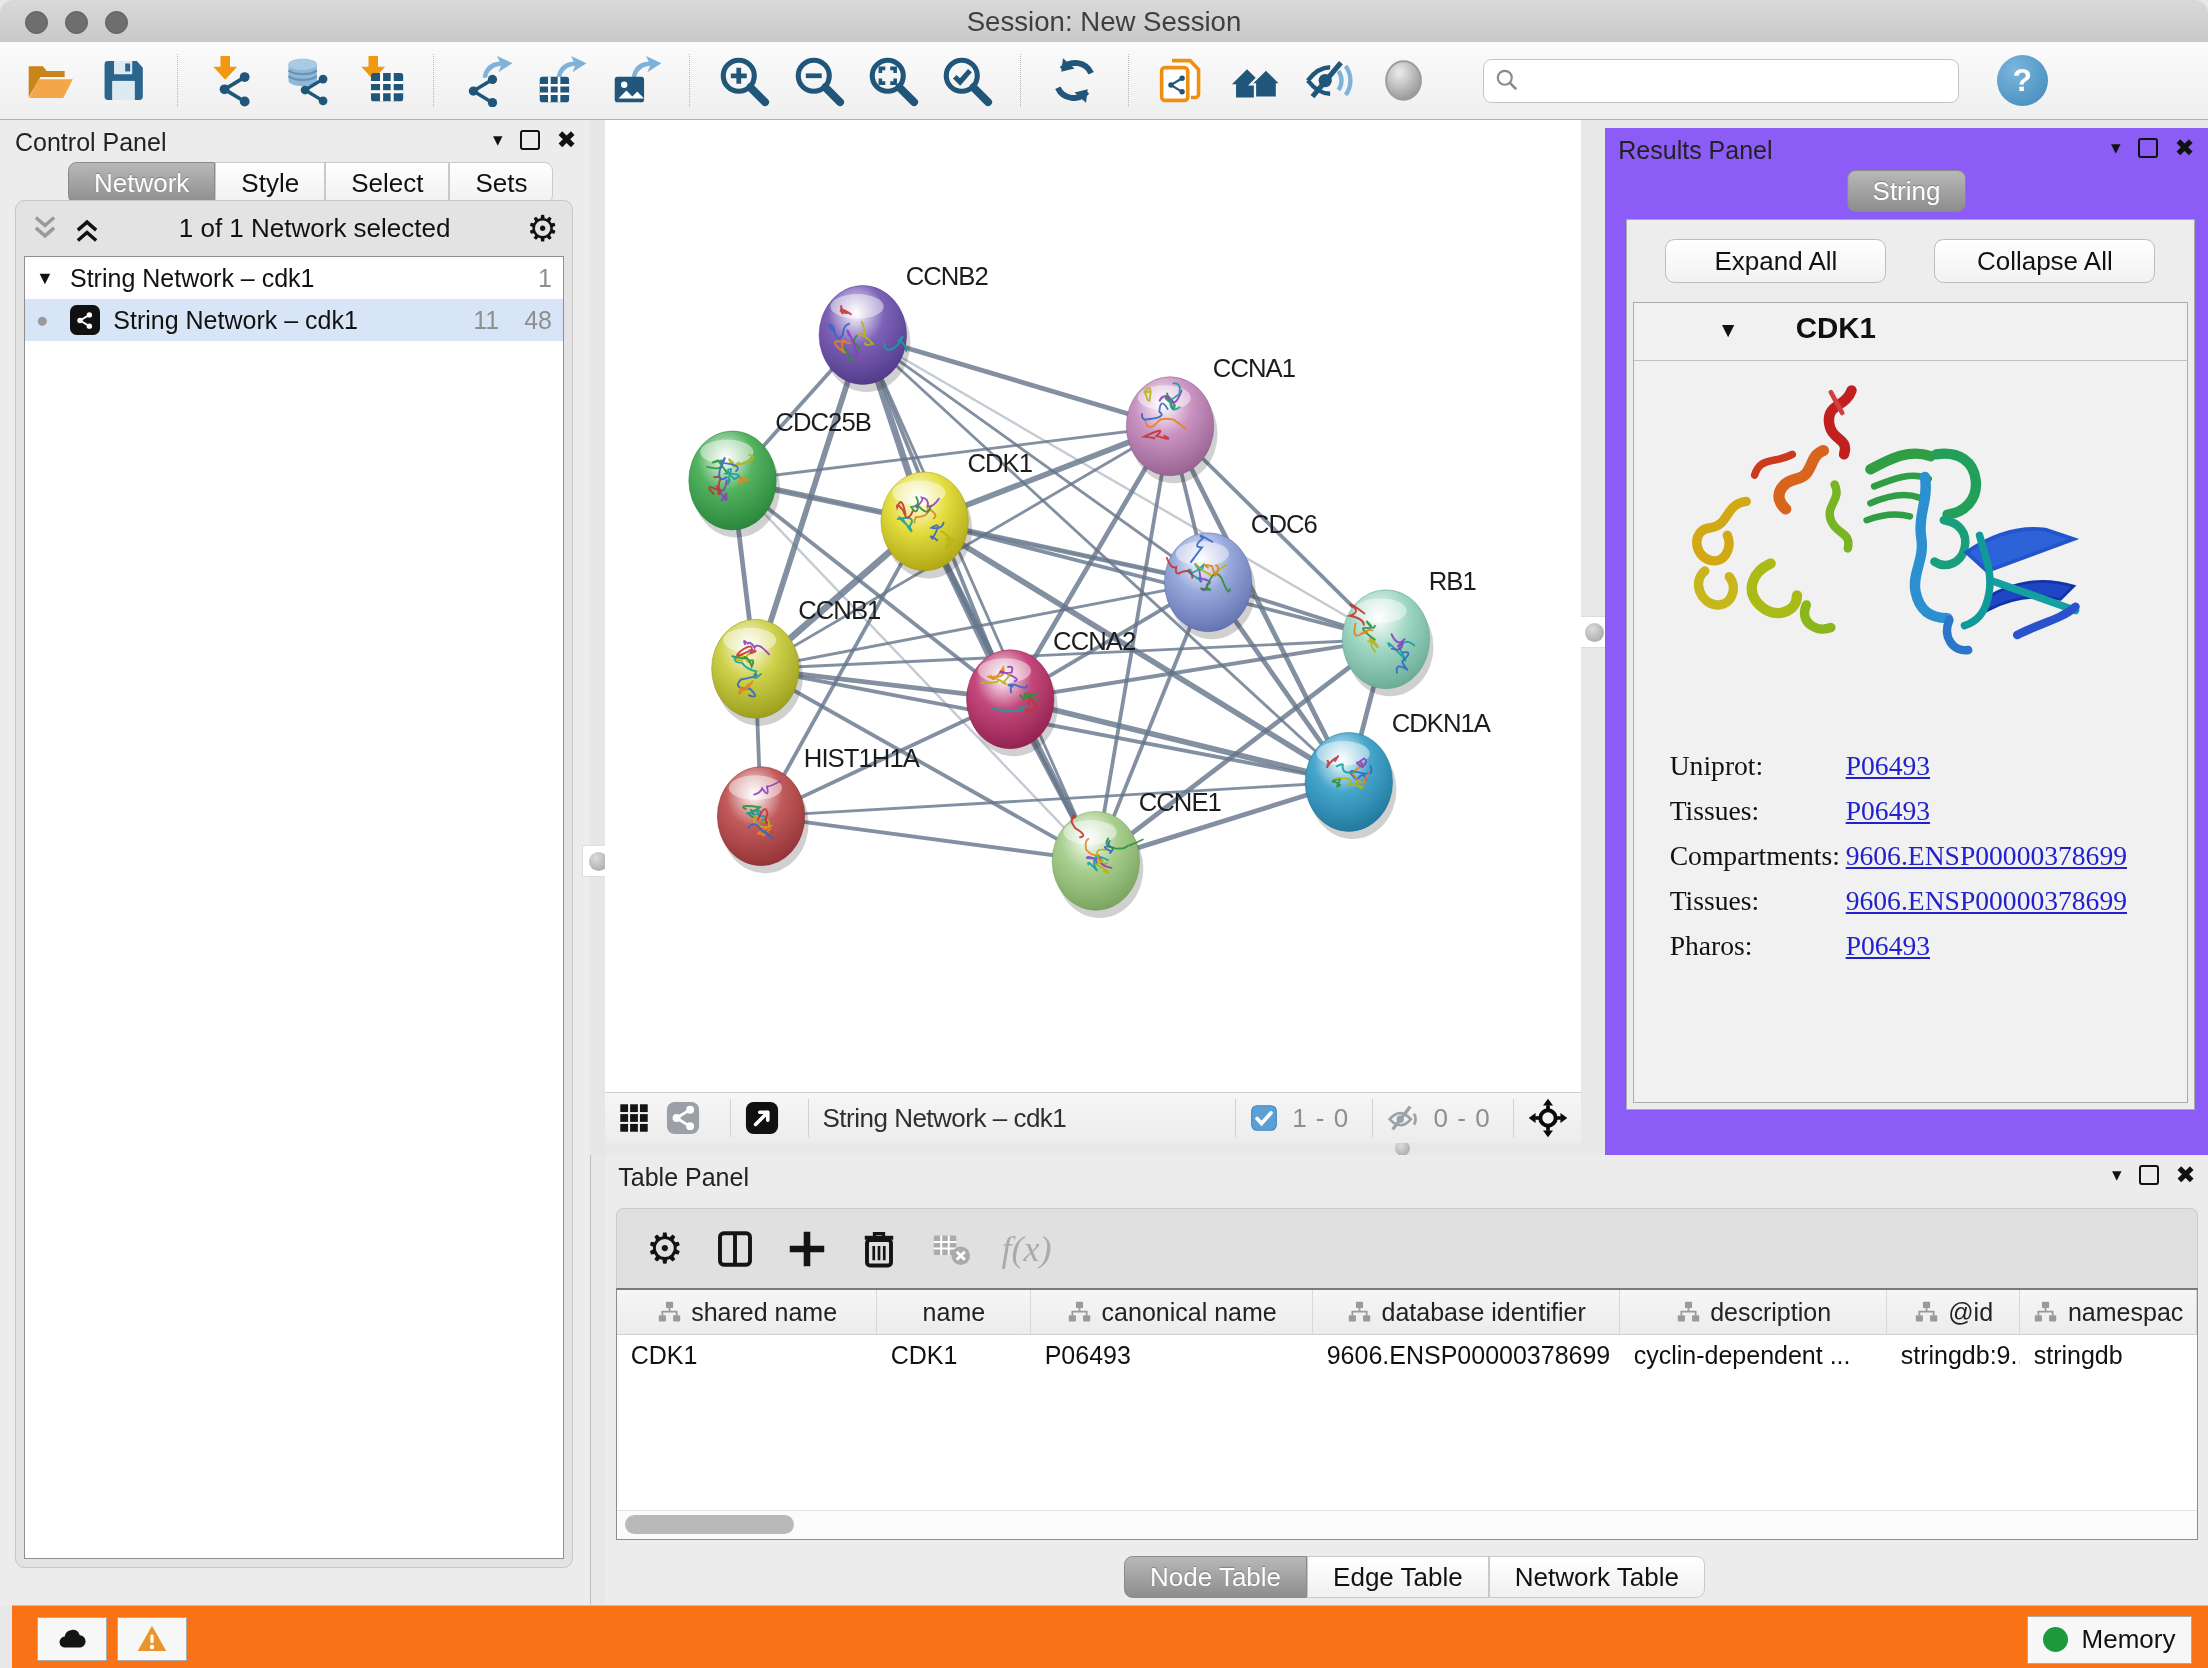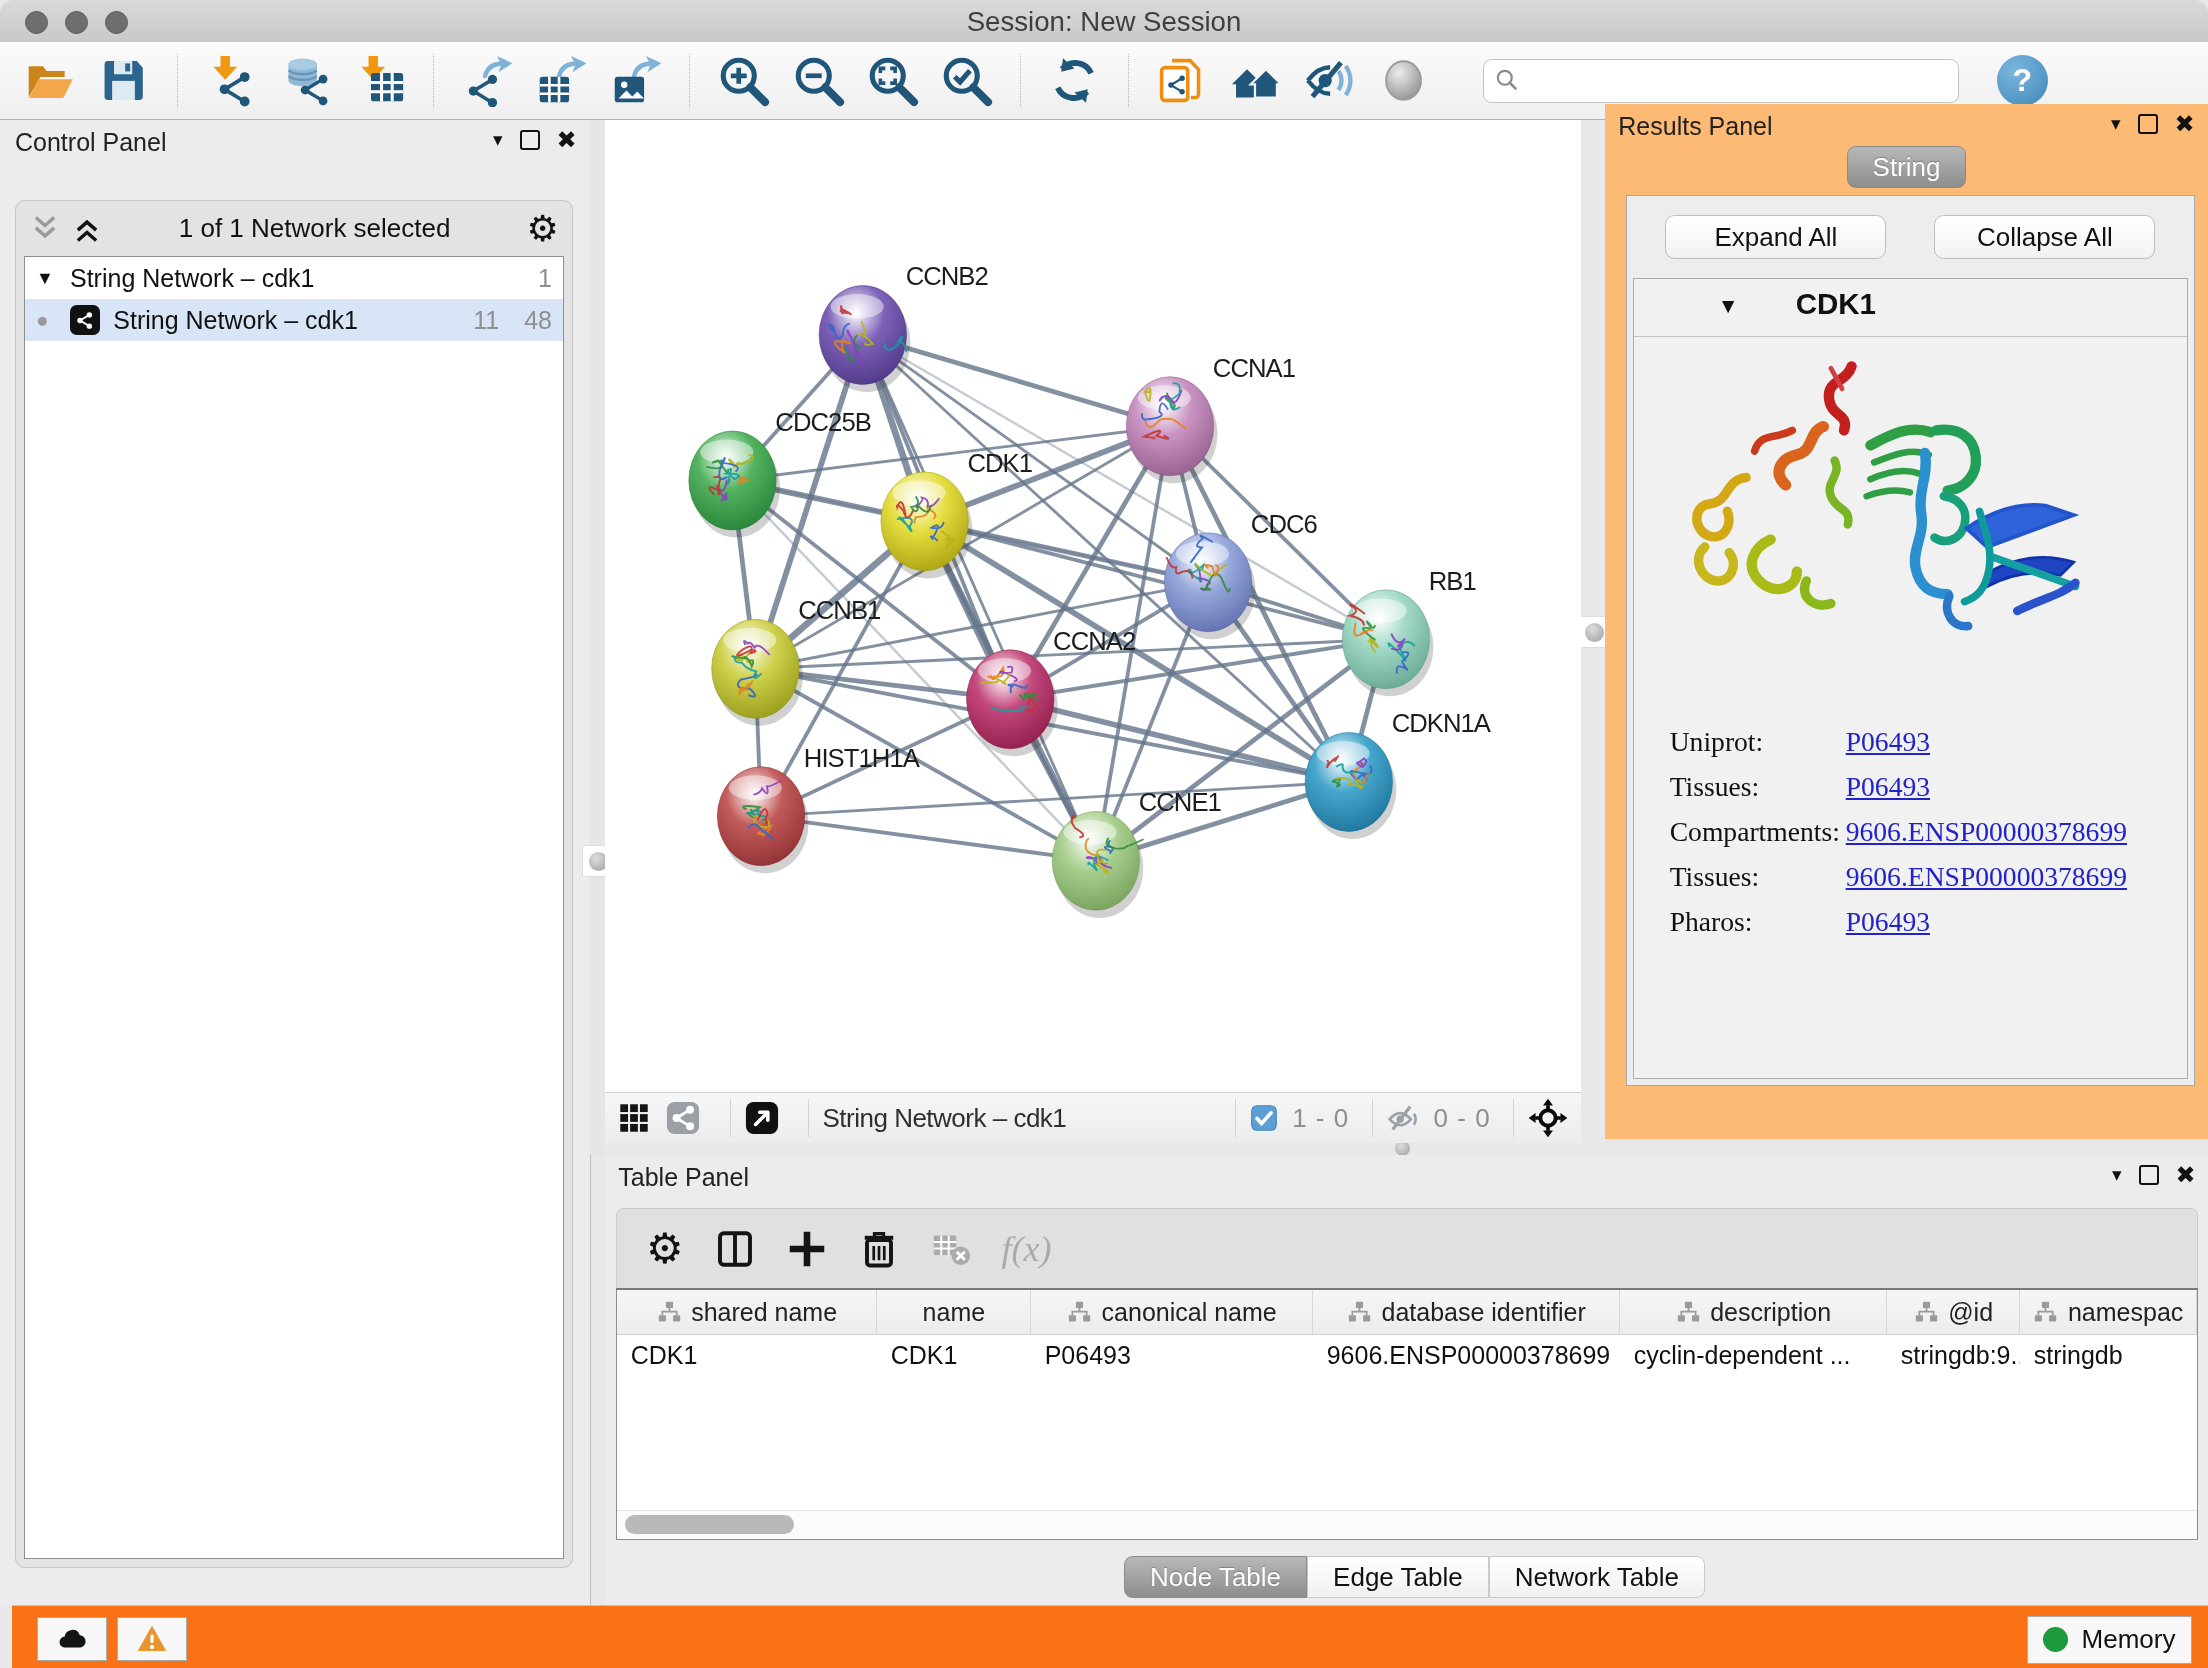--- a/index.html
+++ b/index.html
@@ -97,21 +97,21 @@
   #net-bottombar{position:absolute;left:0;bottom:0;width:976px;height:51px;
     background:linear-gradient(#f6f6f6,#ececec);border-top:1px solid #cfcfcf;
     display:flex;align-items:center;box-sizing:border-box;padding:0 13.3px;}
   .nbb-icon{display:flex;align-items:center;justify-content:center;margin-right:15px;}
   .nbb-icon svg{display:block;}
   .nbb-sep{width:0;height:38px;border-left:1px solid #d2d2d2;margin:0 13.3px;}
   #net-title{font-size:26px;color:#2f2f2f;letter-spacing:-0.5px;}
   .nbb-count{font-size:26px;color:#8e8e8e;margin:0 9.5px;letter-spacing:1px;}
 
   
-  #results-panel{left:1605px;top:104px;width:603px;height:1035px;background:#fdba74;}
+  #results-panel{left:1605px;top:128px;width:603px;height:1035px;background:#8b5cf6;}
   #rp-tab{position:absolute;left:50%;transform:translateX(-50%);top:42px;}
   #rp-outer{position:absolute;left:21px;right:13.3px;top:91px;height:889px;
     background:#ededed;border:1.9px solid #a9a9a9;}
   #rp-buttons{position:absolute;left:0;right:0;top:0;height:82px;
     display:flex;align-items:center;justify-content:center;gap:48px;}
   .rp-btn{min-width:181px;height:42px;line-height:42px;text-align:center;
     background:linear-gradient(#ffffff,#f2f2f2);border:1px solid #bdbdbd;
     border-radius:9.5px;font-size:26px;color:#111;padding:0 19px;}
   #rp-section{position:absolute;left:5.7px;right:5.7px;top:82px;bottom:5.7px;
     background:#f1f1f1;border:1px solid #ababab;overflow:hidden;}
@@ -392,20 +392,21 @@
   </div>
 </div>
 
 <div class="abs" id="control-panel">
   <div class="panel-title" style="position:absolute;left:15px;top:7.6px">Control Panel</div>
   <div class="panel-ctrls">
     <span class="pc-caret">▾</span>
     <span class="pc-max"></span>
     <span class="pc-close">✖</span>
   </div>
+  <div id="cp-tabs"><span class="tab active">Network</span><span class="tab">Style</span><span class="tab">Select</span><span class="tab">Sets</span></div>
   <div id="cp-box">
     <div id="cp-selrow">
       <svg viewBox="0 0 28 28">
         <path d="M6 4l8 7 8-7M6 13l8 7 8-7" fill="none" stroke="#9a9a9a" stroke-width="3"></path>
       </svg>
       <svg viewBox="0 0 28 28" style="margin-left:9.5px">
         <path d="M6 24l8-7 8 7M6 15l8-7 8 7" fill="none" stroke="#111" stroke-width="3"></path>
       </svg>
       <span id="cp-sel-label">1 of 1 Network selected</span>
       <span id="cp-gear">⚙</span>

